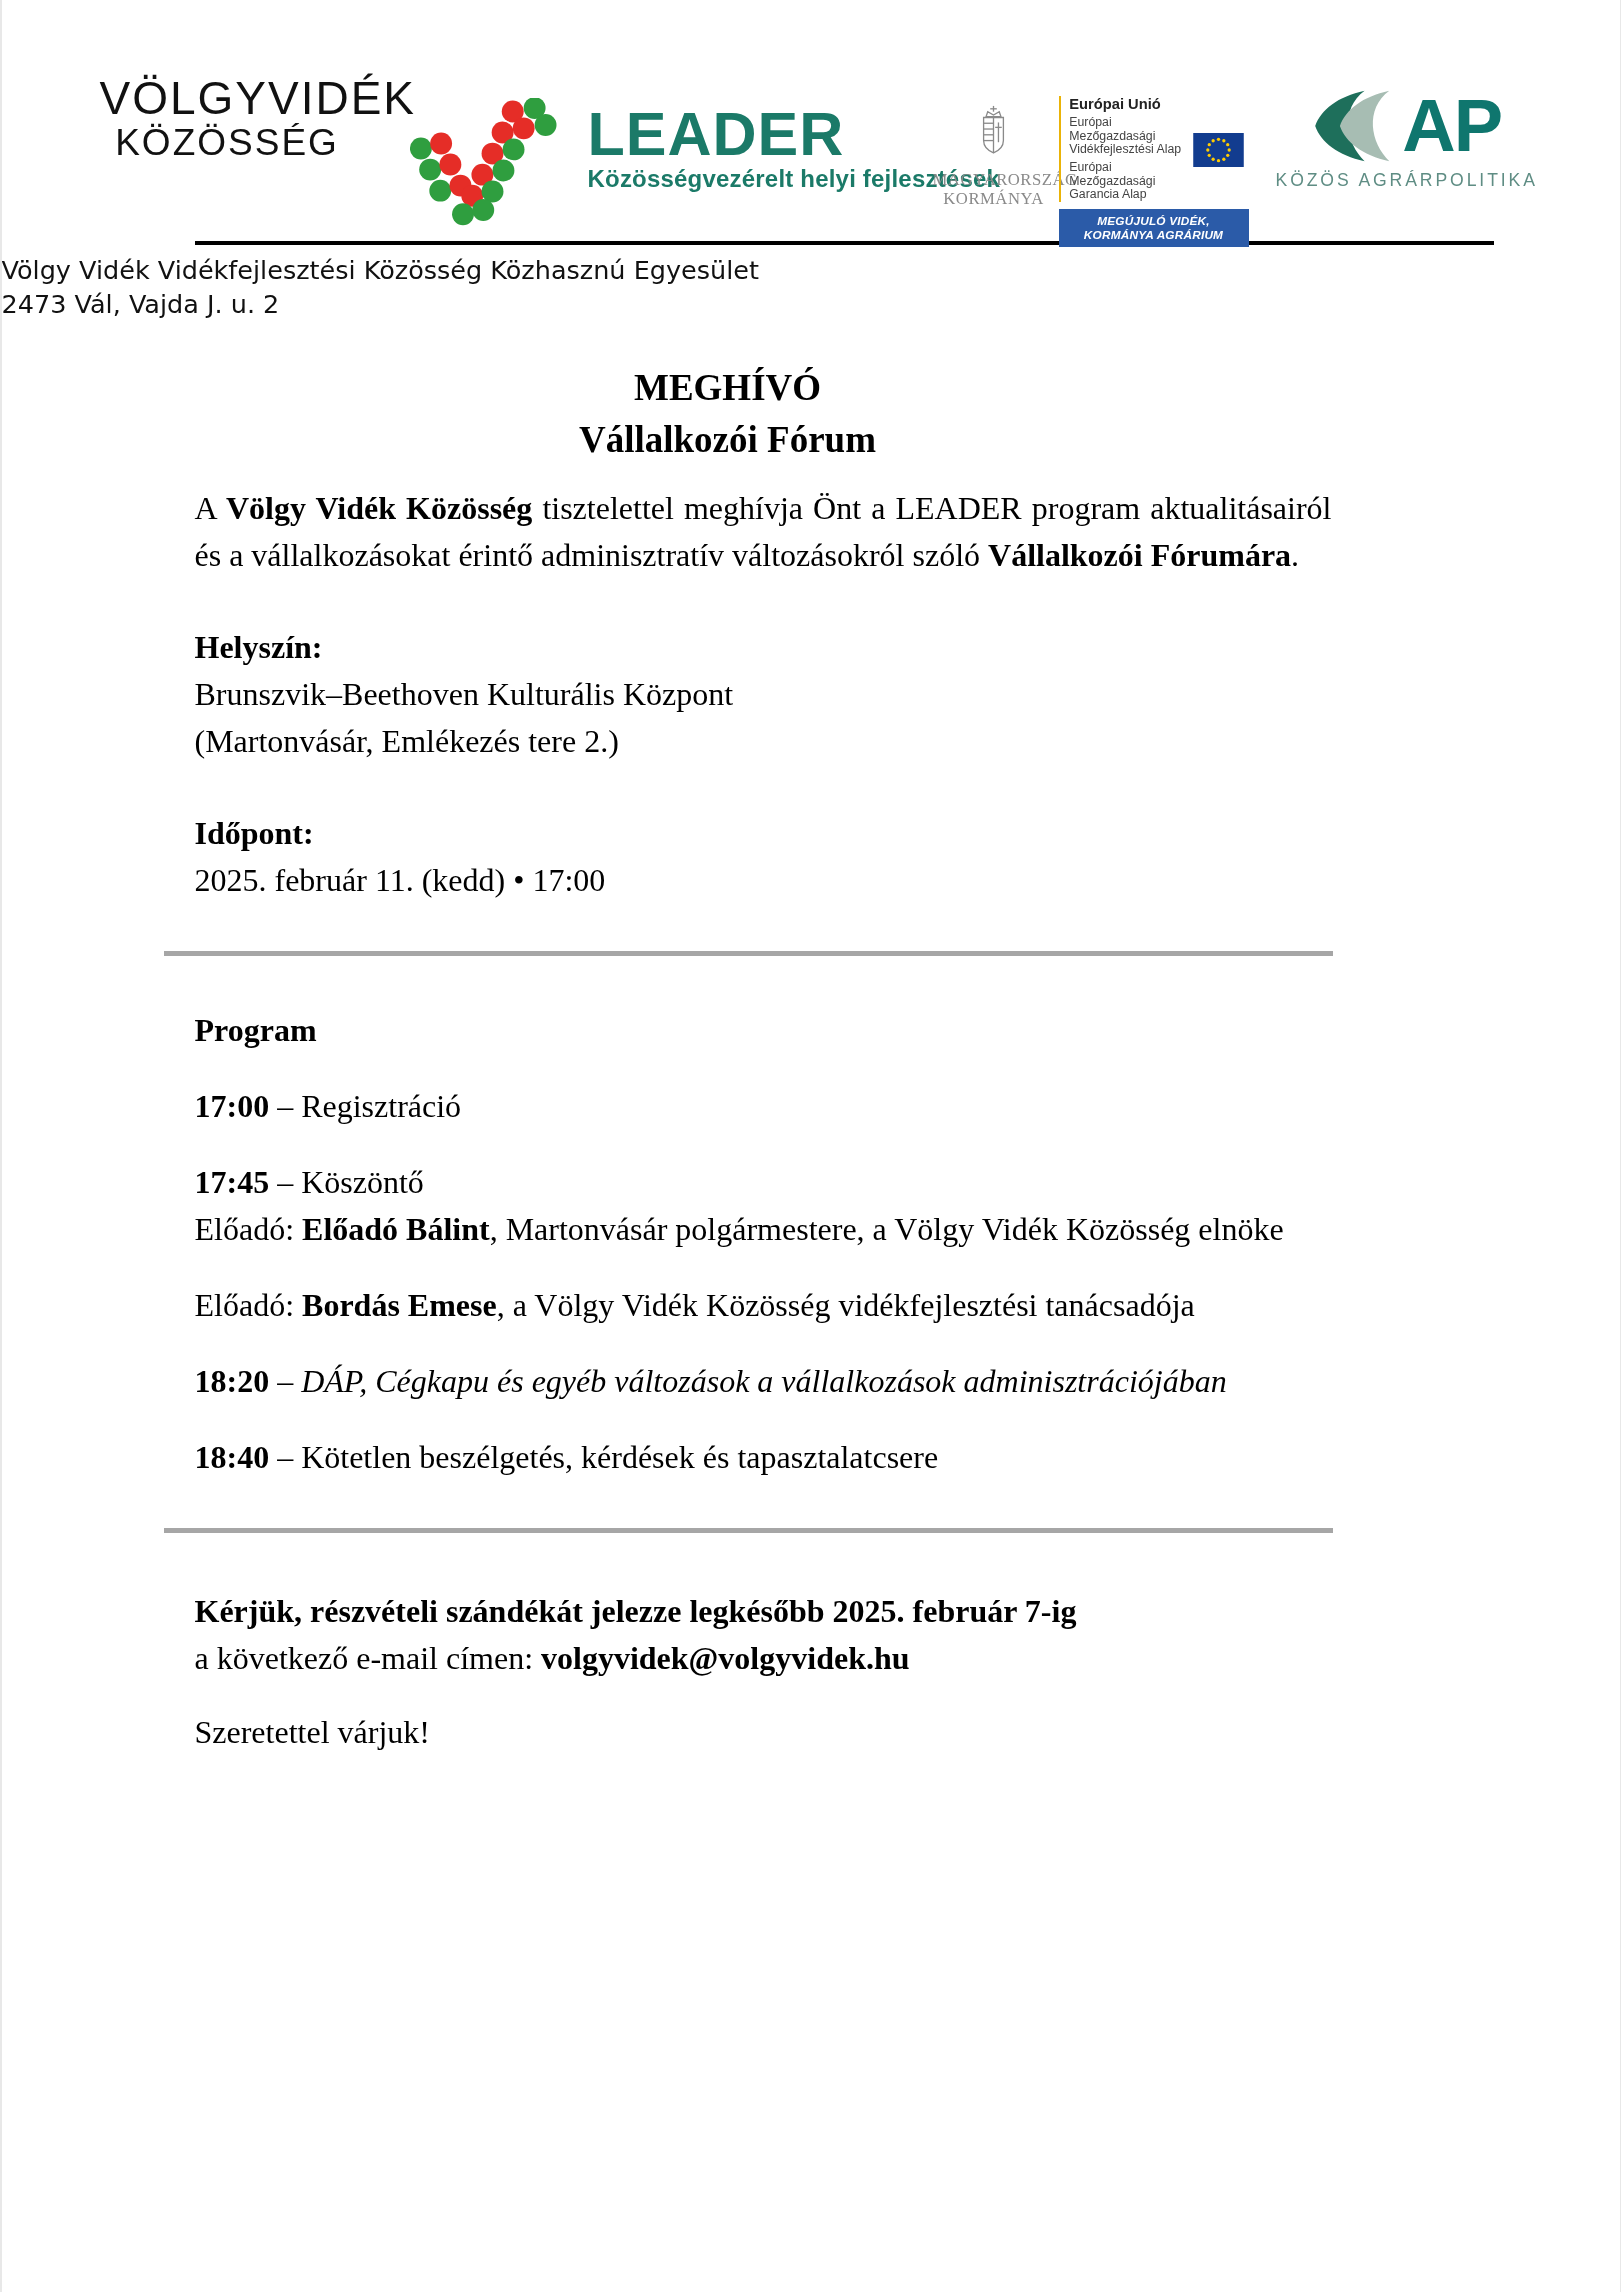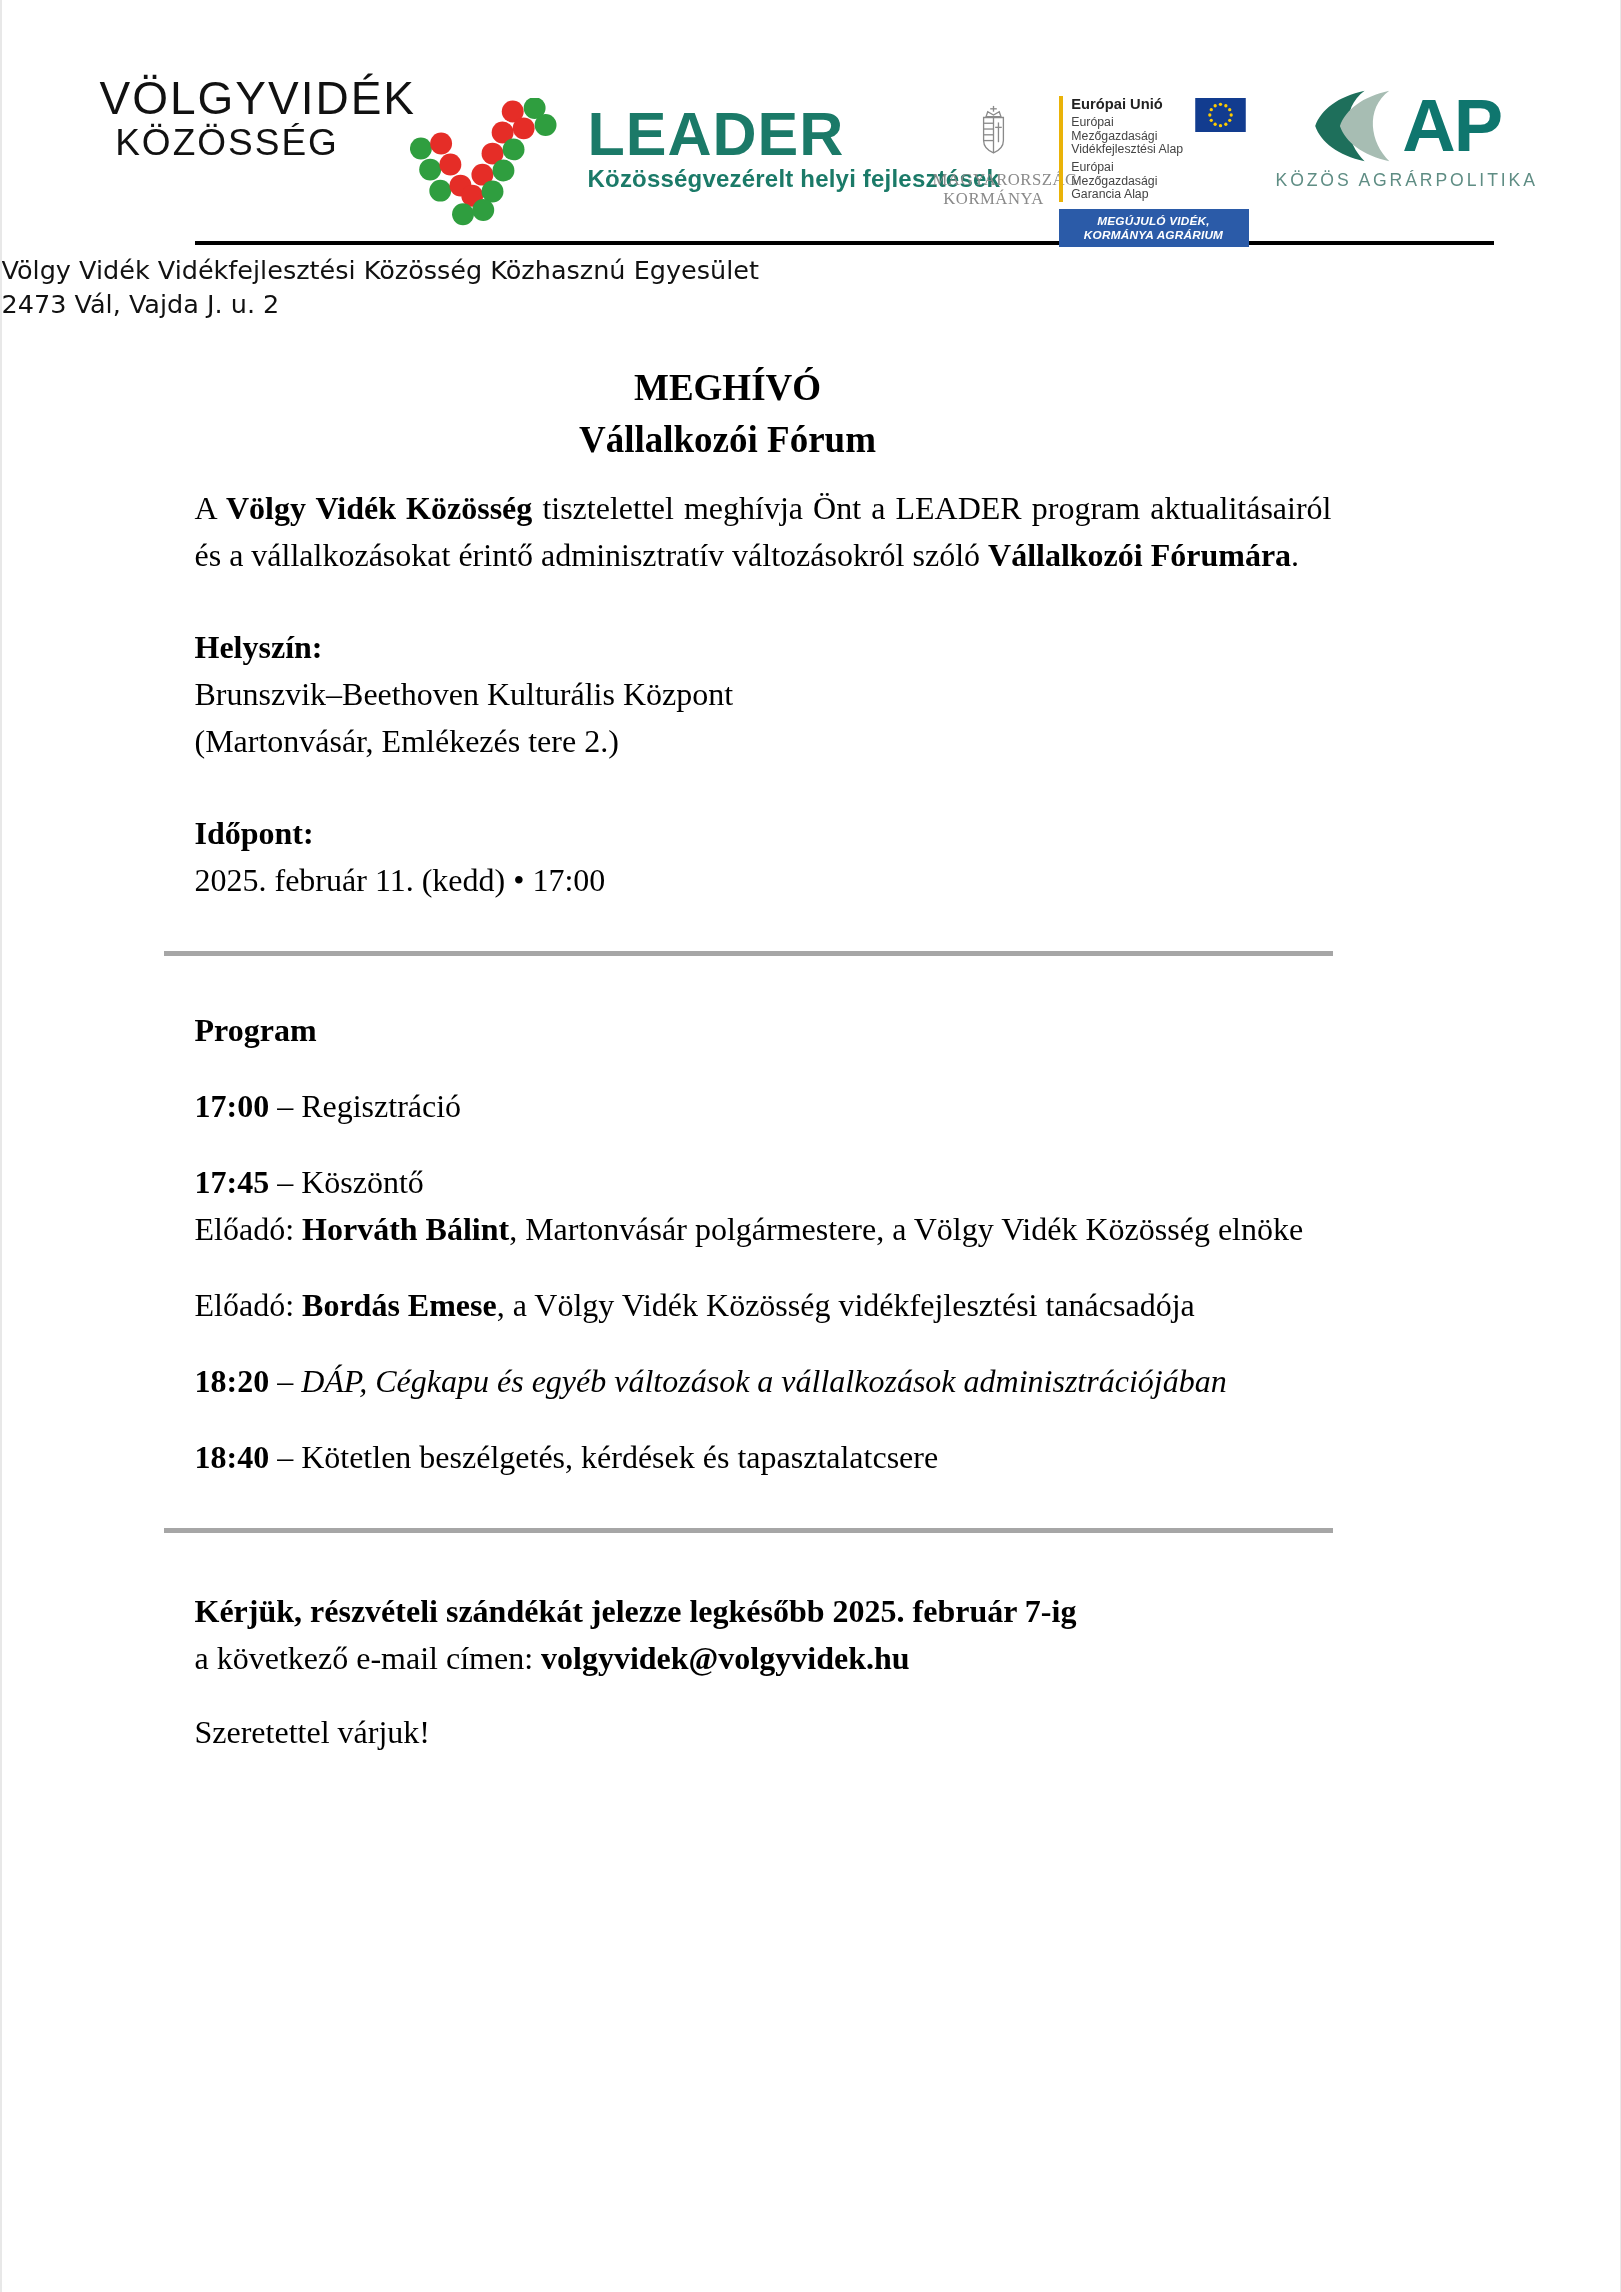--- a/index.html
+++ b/index.html
@@ -21,21 +21,21 @@
   .vv-dots{margin-left:-5.9px;margin-top:23.5px;}
   .logo-leader{position:absolute;left:586px;top:104px;color:#1b7a68;
                font-family:"Liberation Sans", sans-serif;}
   .leader-title{font-size:61px;font-weight:bold;line-height:1;letter-spacing:1px;}
   .leader-sub{font-size:24px;font-weight:bold;margin-top:0;letter-spacing:0.2px;}
   .logo-gov{position:absolute;left:931px;top:100px;width:122px;text-align:center;
             color:#8a8a8a;font-family:"Liberation Serif", serif;}
   .gov-text{font-size:16.7px;line-height:19.6px;margin-top:2.9px;letter-spacing:0.5px;}
   .logo-eu{position:absolute;left:1057px;top:96px;width:190px;
            font-family:"Liberation Sans", sans-serif;color:#333;}
-  .eu-top{display:flex;border-left:4px solid #eab308;padding-left:8.8px;}
+  .eu-top{display:flex;border-left:2px solid #eab308;padding-left:8.8px;align-items:center;}
   .eu-lines{width:118px;}
   .eu-title{font-size:14.7px;font-weight:bold;color:#222;}
   .eu-fund{font-size:12.3px;line-height:13.7px;margin-top:3.9px;color:#444;}
   .eu-flag{margin-left:5.9px;margin-top:2px;flex:none;}
   .eu-banner{margin-top:6.9px;background:#2b5ba8;color:#ffffff;font-weight:bold;
              font-style:italic;font-size:11.8px;text-align:center;padding:4.9px 2px;
              letter-spacing:0.2px;}
   .logo-kap{position:absolute;left:1274px;top:88px;text-align:center;
             font-family:"Liberation Sans", sans-serif;}
   .kap-main{display:flex;align-items:center;justify-content:center;}
@@ -191,21 +191,21 @@
     <hr class="divider">
 
     <p class="program-heading">Program</p>
 
     <div class="program-item">
       <p><span class="b">17:00</span><span> – Regisztráció</span></p>
     </div>
 
     <div class="program-item">
       <p><span class="b">17:45</span><span> – Köszöntő</span></p>
-      <p><span>Előadó: </span><span class="b">Horváth Bálint</span><span>, Martonvásár polgármestere, a Völgy Vidék Közösség elnöke</span></p>
+      <p><span>Előadó: </span><span class="b">Előadó Bálint</span><span>, Martonvásár polgármestere, a Völgy Vidék Közösség elnöke</span></p>
     </div>
 
     <div class="program-item">
       <p><span>Előadó: </span><span class="b">Bordás Emese</span><span>, a Völgy Vidék Közösség vidékfejlesztési tanácsadója</span></p>
     </div>
 
     <div class="program-item">
       <p><span class="b">18:20</span><span> – </span><span class="i">DÁP, Cégkapu és egyéb változások a vállalkozások adminisztrációjában</span></p>
     </div>
 

